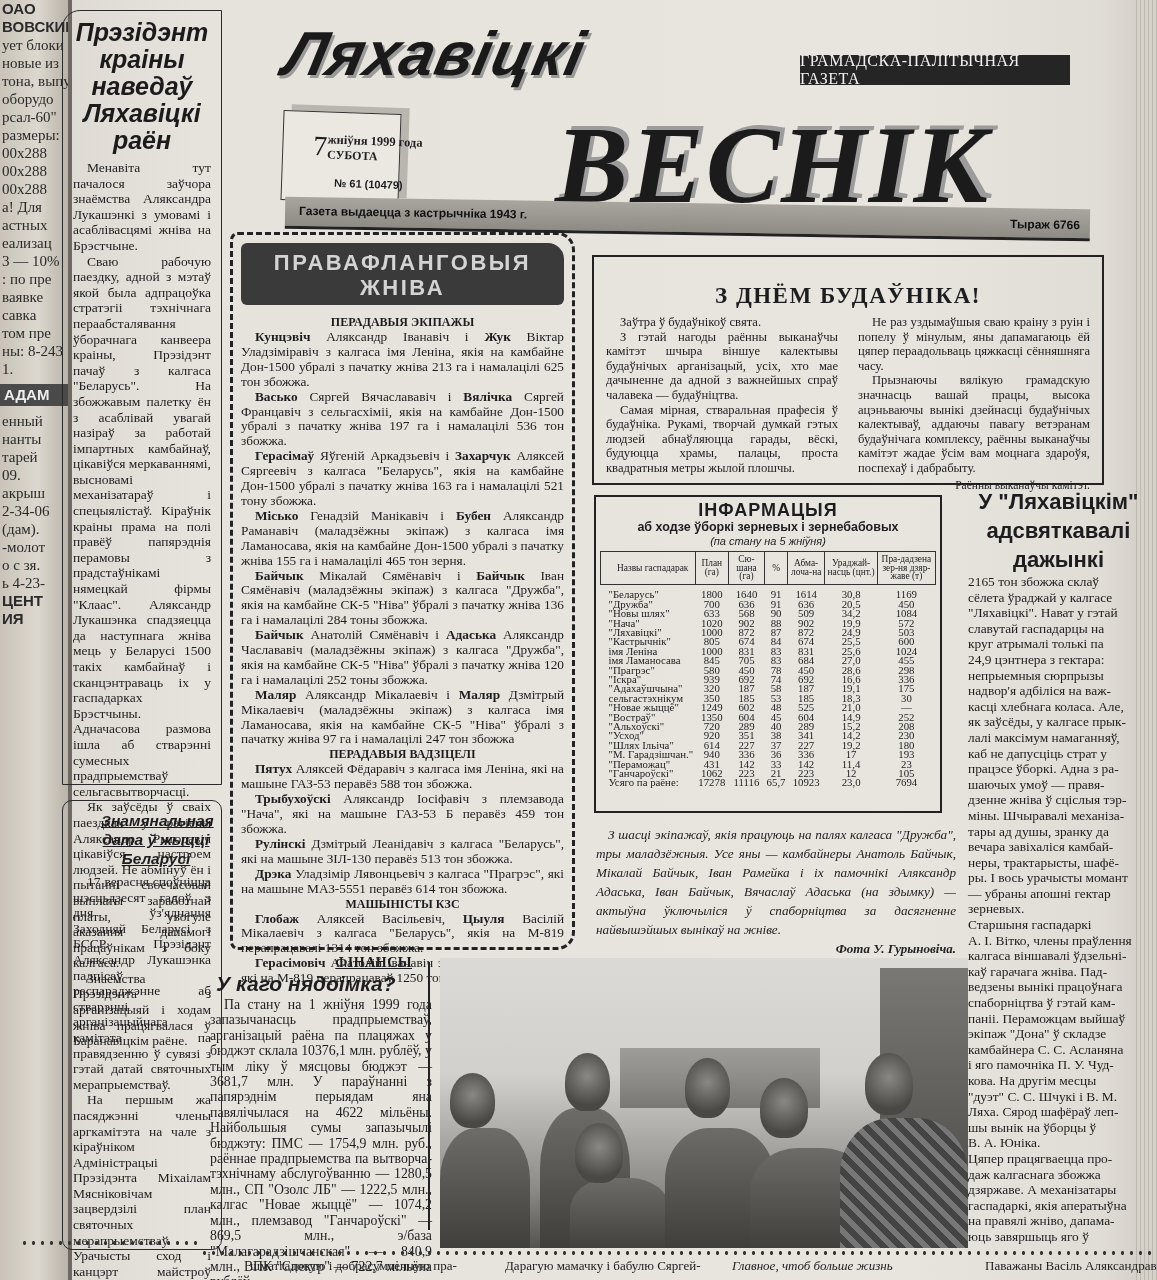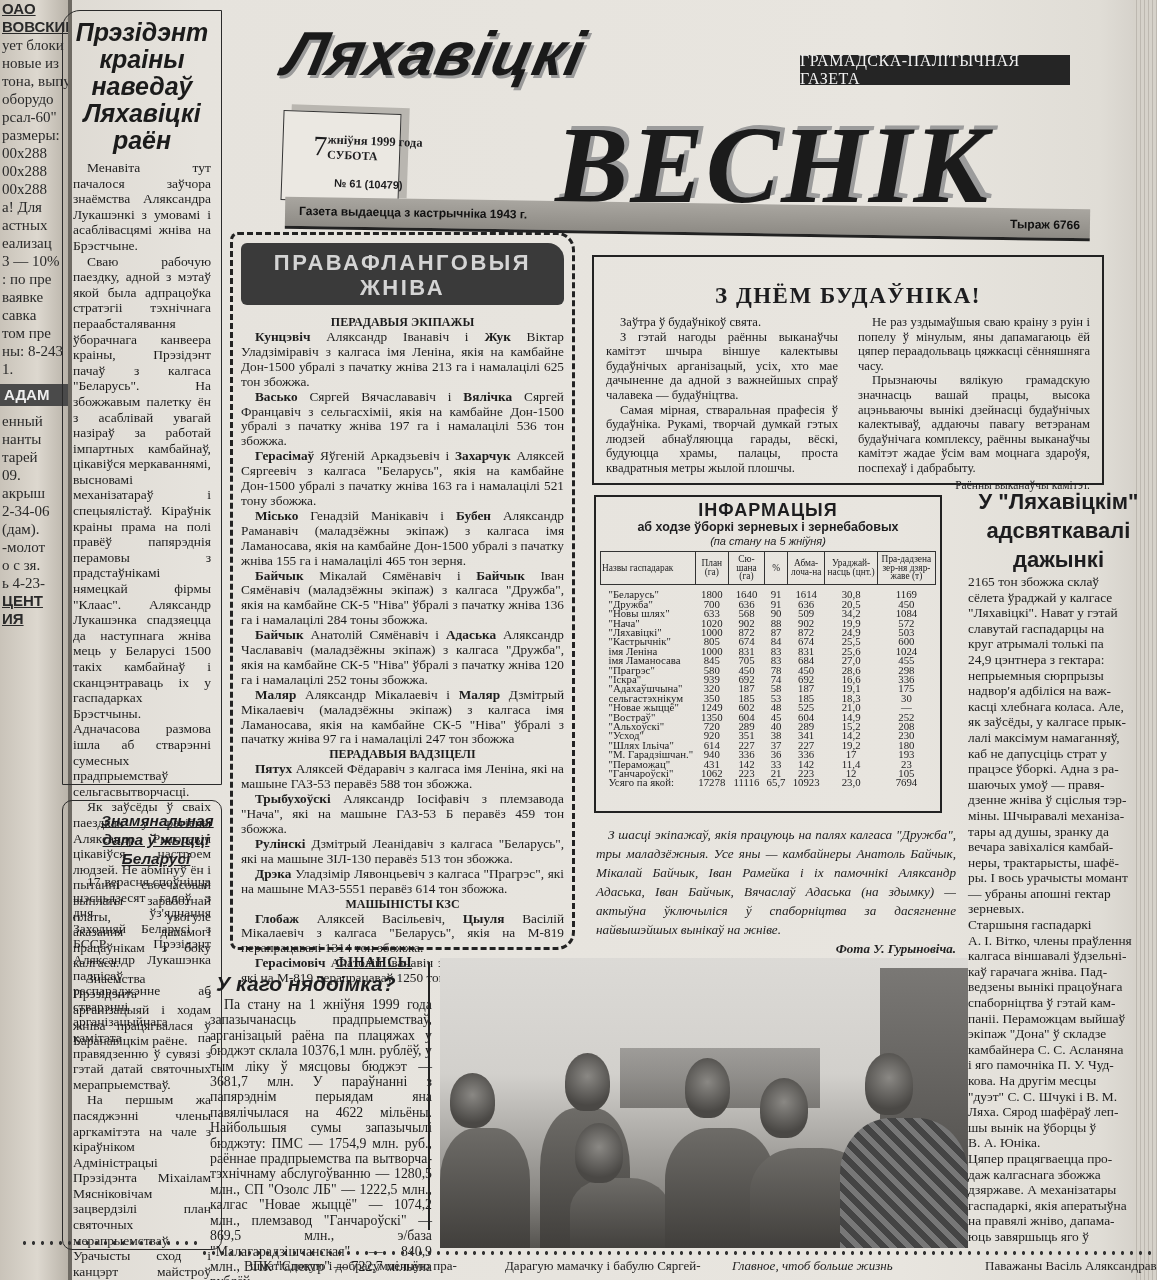--- a/index.html
+++ b/index.html
@@ -16,21 +16,21 @@
   }
   
   .prev-page {
     position: absolute; left: 0; top: 0; width: 70px; height: 1280px;
     background: linear-gradient(90deg, #c9c3b9, #ddd8cf 55%, #b9b3a9);
     overflow: hidden; font-size: 15px; line-height: 18px; color: #2a2a2a;
     border-right: 2px solid #8f8a82;
   }
   .prev-page .pp-line { white-space: nowrap; padding-left: 2px; }
   .prev-page .pp-dark { background: #4a4a4a; color: #eee; font-weight: bold; font-family: "Liberation Sans", sans-serif; padding: 2px 4px; margin: 6px 0; }
-  .prev-page .pp-bold { font-weight: bold; font-family: "Liberation Sans", sans-serif; text-decoration: underline; }
+  .prev-page .pp-bold { font-weight: bold; font-family: "Liberation Sans", sans-serif; }
   .spine { position: absolute; left: 68px; top: 0; width: 4px; height: 1280px; background: #6e6a63; }
   .book-edge { position: absolute; right: 0; top: 0; width: 24px; height: 1280px;
     background: repeating-linear-gradient(90deg, #d6d2ca 0 3px, #bdb8b0 3px 4px); }
 
   
   .masthead-title1 {
     position: absolute; left: 285px; top: 18px; font-family: "Liberation Sans", sans-serif;
     font-weight: bold; font-style: italic; font-size: 62px; letter-spacing: 1px;
     color: #1a1a1a; text-shadow: 3px 3px 0 #9a9a9a; transform: skewX(-12deg);
   }
@@ -118,21 +118,21 @@
   
   .box-info {
     position: absolute; left: 594px; top: 495px; width: 348px; height: 318px;
     border: 2px solid #222; padding: 4px 4px 0;
   }
   .info-title { text-align: center; font-family: "Liberation Sans", sans-serif; font-weight: bold; font-size: 18px; letter-spacing: 1px; line-height: 19px; }
   .info-sub { text-align: center; font-family: "Liberation Sans", sans-serif; font-weight: bold; font-size: 12.5px; line-height: 14px; }
   .info-date { text-align: center; font-family: "Liberation Sans", sans-serif; font-style: italic; font-size: 11px; line-height: 14px; margin-bottom: 3px; }
   table.info { width: 100%; border-collapse: collapse; font-size: 10.8px; line-height: 9.4px; }
   table.info th { font-weight: normal; font-size: 9.4px; line-height: 8.6px; border: 1px solid #333; padding: 3px 1px; text-align: center; vertical-align: middle; }
-  table.info th.first { text-align: left; padding-left: 1px; }
+  table.info th.first { text-align: left; padding-left: 16px; }
   table.info td { padding: 0 2px; text-align: center; white-space: nowrap; }
   table.info td.first { text-align: left; padding-left: 8px; }
   table.info tr.spacer td { height: 6px; }
 
   .photo-caption {
     position: absolute; left: 596px; top: 825px; width: 360px; font-style: italic;
     font-size: 13.2px; line-height: 19px; text-align: justify; color: #222;
   }
   .photo-caption p { text-indent: 12px; }
   .photo-credit { text-align: right; font-weight: bold; font-style: italic; font-size: 13px; }
@@ -477,21 +477,21 @@
           <tr>
             <td class="first">"Ганчароўскі"</td>
             <td>1062</td>
             <td>223</td>
             <td>21</td>
             <td>223</td>
             <td>12</td>
             <td>105</td>
           </tr>
           <tr>
-            <td class="first">Усяго па якой:</td>
+            <td class="first">Усяго па раёне:</td>
             <td>17278</td>
             <td>11116</td>
             <td>65,7</td>
             <td>10923</td>
             <td>23,0</td>
             <td>7694</td>
           </tr>
         </tbody>
     </table>
   </div>

